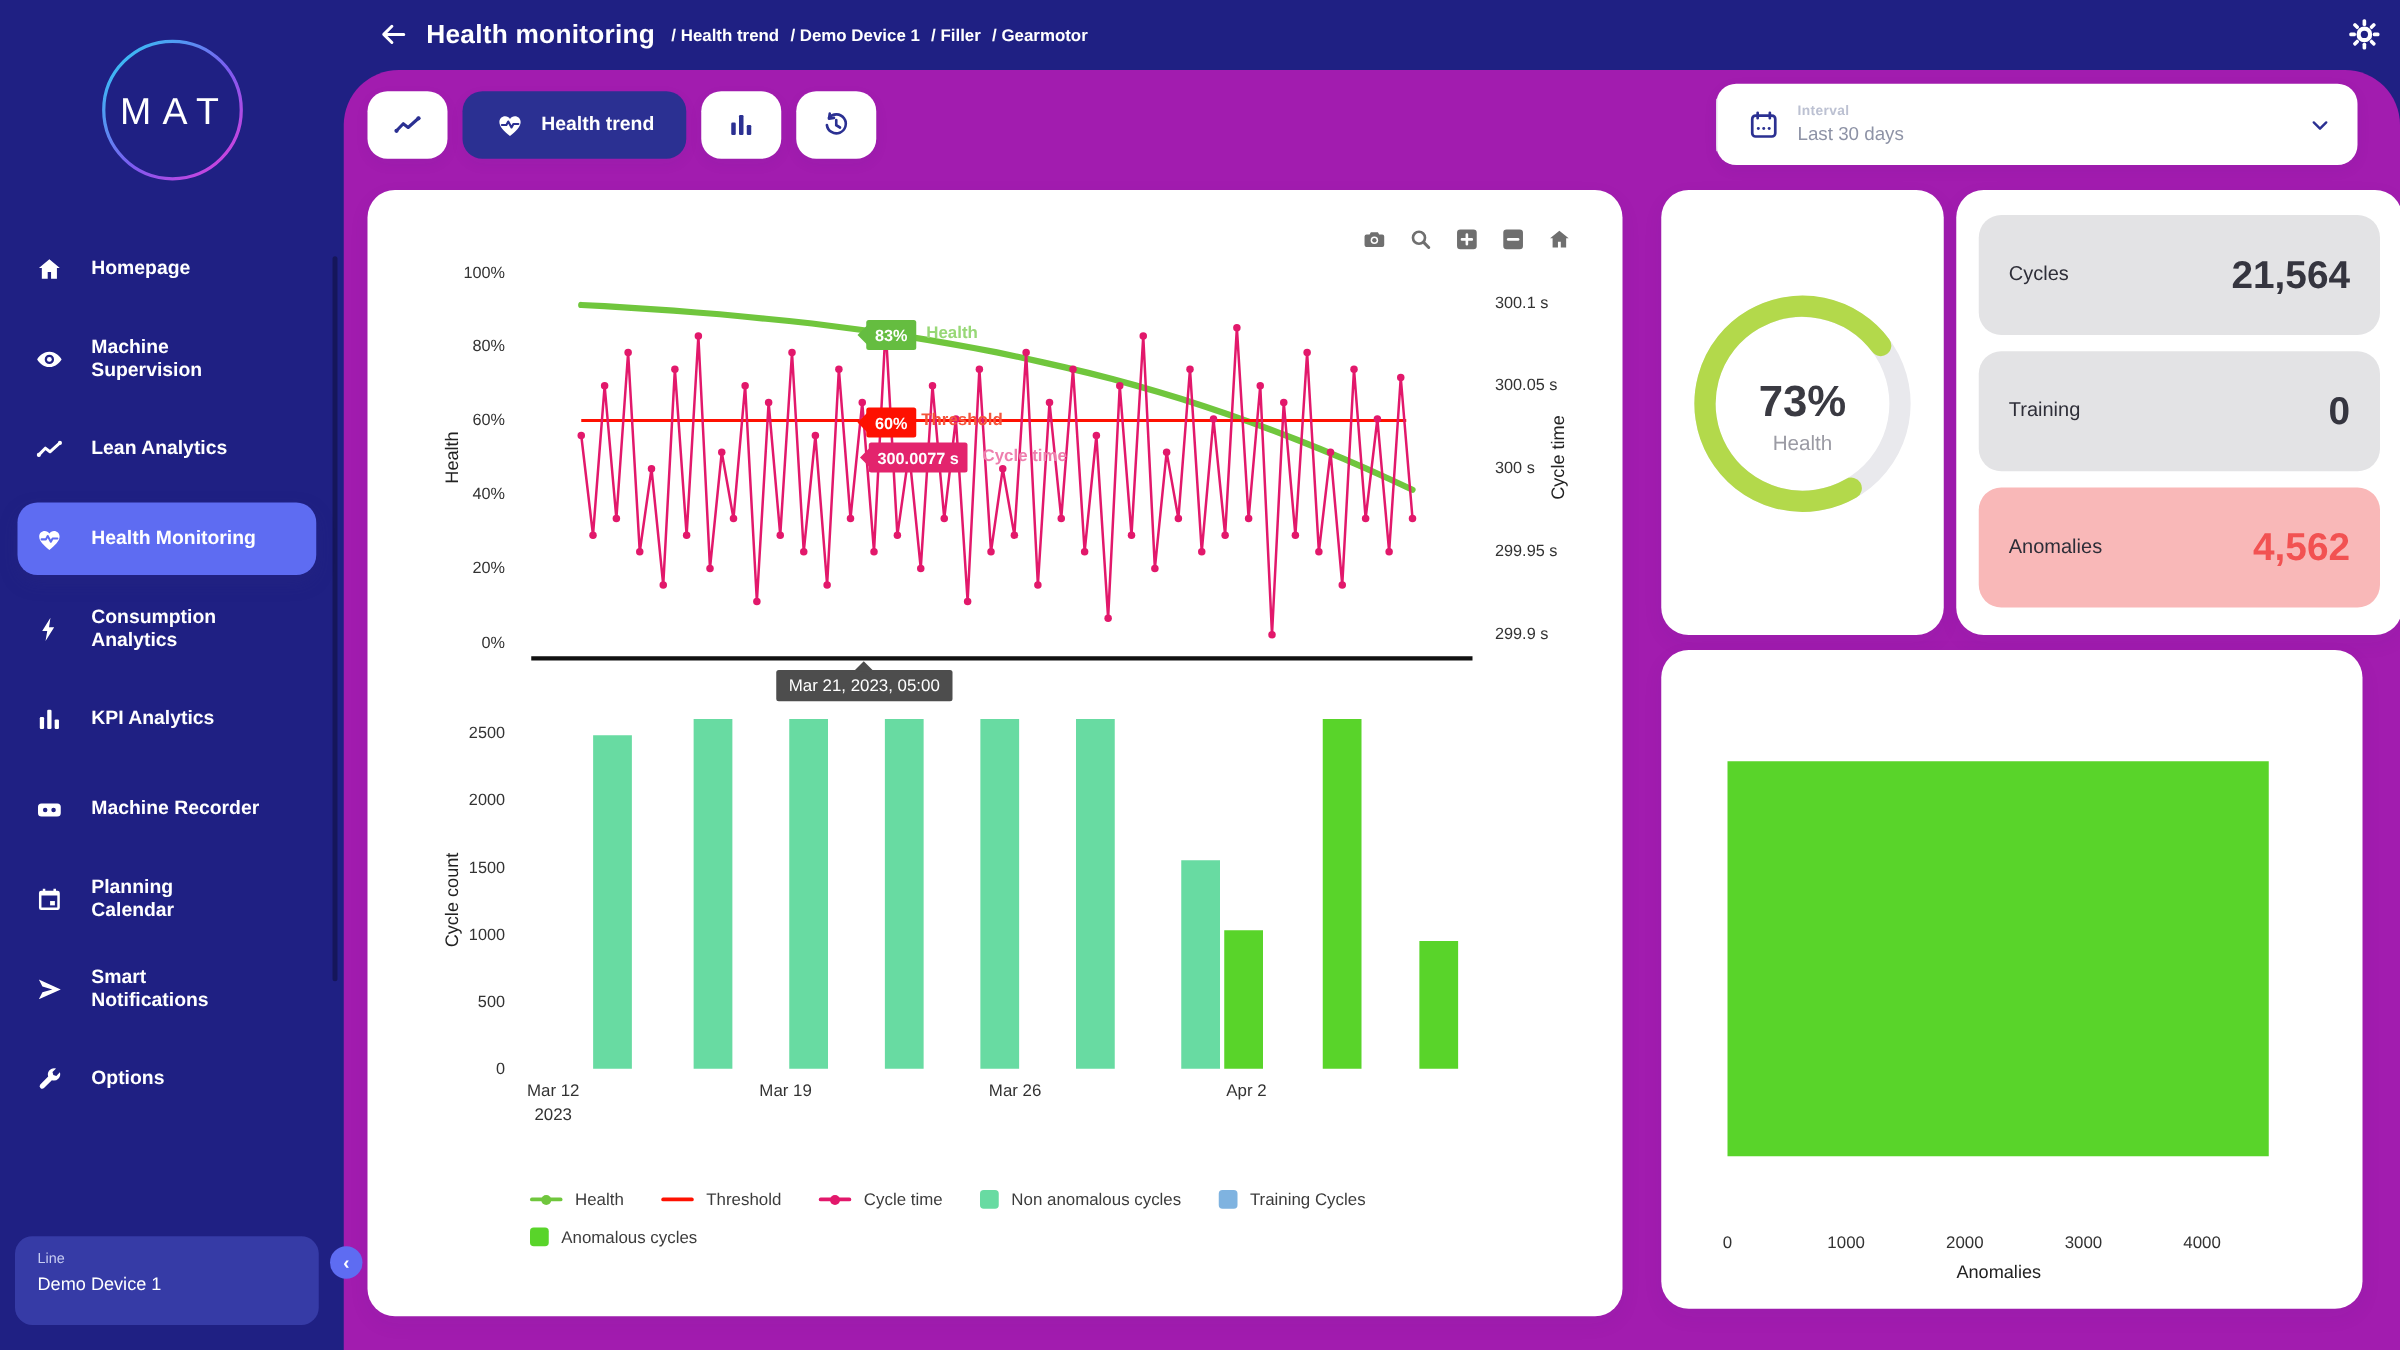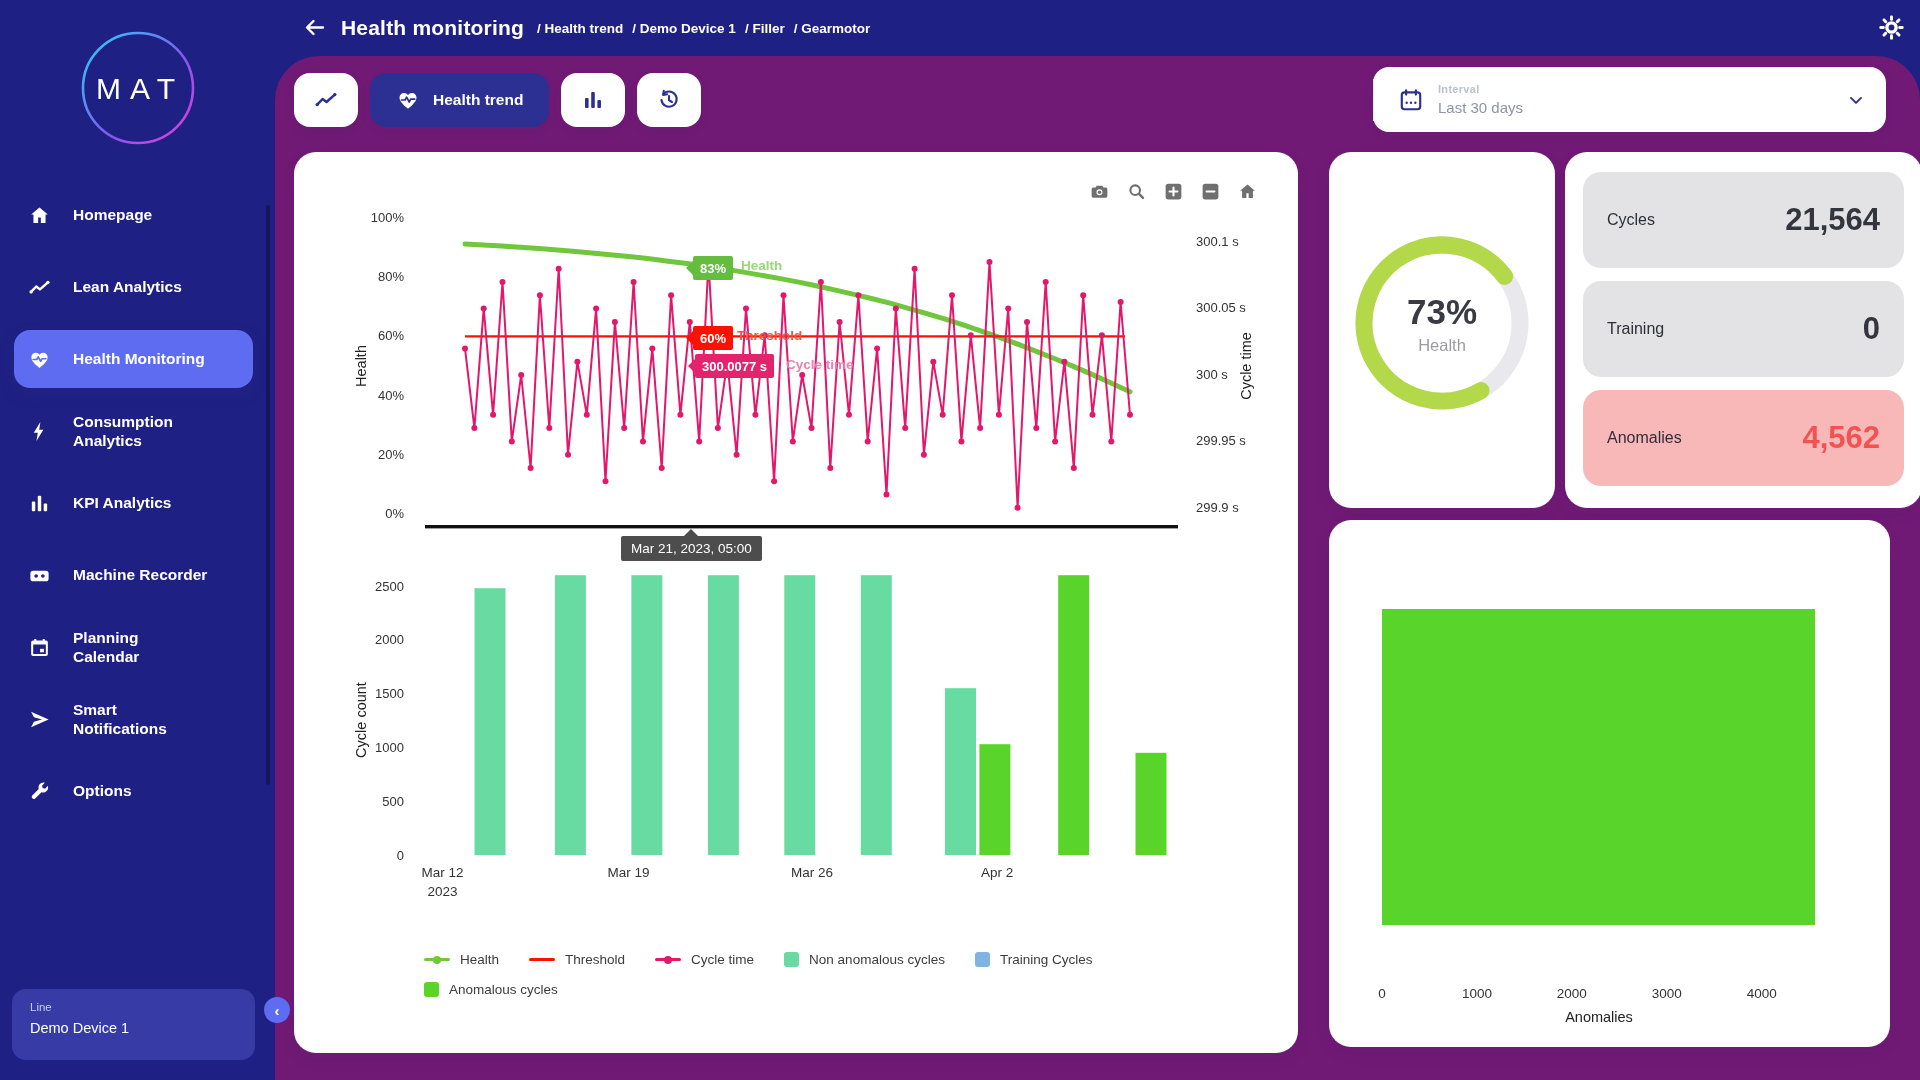--- a/index.html
+++ b/index.html
@@ -25,21 +25,21 @@
   
   .topbar{position:absolute;left:275px;top:0;right:0;height:56px;display:flex;align-items:center;color:#fff}
   .back-btn{margin-left:28px;background:none;border:none;color:#fff;cursor:pointer}
   .back-btn .ic{width:24px;height:24px}
   .page-title{font-size:21px;font-weight:800;margin-left:14px;letter-spacing:.2px}
   .crumbs{display:flex;gap:9px;margin-left:13px;font-size:13.5px;font-weight:700}
   .crumb{cursor:pointer;white-space:nowrap}
   .gear-btn{position:absolute;right:14px;top:13px;background:none;border:none;cursor:pointer;color:#fff}
   .gear-btn .ic{width:29px;height:29px}
   
-  .content{position:absolute;left:275px;top:56px;width:1645px;height:1024px;background:#701a75;border-radius:44px 44px 0 0}
+  .content{position:absolute;left:275px;top:56px;width:1645px;height:1024px;background:#a21caf;border-radius:44px 44px 0 0}
   .card{position:absolute;background:#fff;border-radius:22px;box-shadow:0 6px 18px rgba(30,32,120,.05)}
   .tabs{position:absolute;left:19px;top:17px;display:flex;gap:12px;height:54px}
   .tab{width:64px;height:54px;background:#fff;border:none;border-radius:16px;display:flex;align-items:center;justify-content:center;color:#2b3092;cursor:pointer;box-shadow:0 4px 12px rgba(30,32,120,.05)}
   .tab .ic{width:24px;height:24px}
   .tab.active{width:auto;padding:0 26px;gap:13px;background:#2b3092;color:#fff;font-size:15.5px;font-weight:700;font-family:"Liberation Sans",sans-serif}
   .pickers{position:absolute;left:1098px;top:11px;width:513px;height:65px;background:#fff;border-radius:16px;display:flex;align-items:center;box-shadow:0 4px 12px rgba(30,32,120,.05)}
   .picker{display:flex;align-items:center;gap:14px;padding-left:24px;flex:1;cursor:pointer;height:100%}
   .picker .ic{width:26px;height:26px;color:#2b3092}
   .picker-divider{width:1px;height:42px;background:#e4e4ec}
   .picker-label{font-size:11px;color:#bcc1d2;font-weight:600;letter-spacing:.3px}
@@ -60,21 +60,21 @@
   .x-tooltip::before{content:"";position:absolute;left:50%;top:-7px;transform:translateX(-50%);border-left:8px solid transparent;border-right:8px solid transparent;border-bottom:8px solid #4d4d4d}
   .legend{position:absolute;left:130px;top:800px;display:flex;flex-direction:column;gap:15px;font-size:13.5px;color:#3c3c3c}
   .lrow{display:flex;gap:30px;align-items:center;flex-wrap:nowrap}
   .litem{display:flex;align-items:center;gap:10px;cursor:pointer;white-space:nowrap}
   .sw-line{width:26px;height:3px;border-radius:2px;position:relative}
   .sw-line.dot::after{content:"";position:absolute;left:50%;top:50%;transform:translate(-50%,-50%);width:8px;height:8px;border-radius:50%;background:inherit}
   .sw-sq{width:15px;height:15px;border-radius:3px}
   
   .gauge-card{left:1054px;top:96px;width:226px;height:356px}
   .gauge-svg{position:absolute;inset:0}
-  .gauge-text{position:absolute;left:0;top:140px;width:226px;text-align:center}
+  .gauge-text{position:absolute;left:0;top:150px;width:226px;text-align:center}
   .gauge-value{font-size:35px;font-weight:800;color:#3a3a42}
   .gauge-label{font-size:16.5px;color:#9b9ba4;margin-top:4px}
   .stats-card{left:1290px;top:96px;width:357px;height:356px;padding:20px 18px 22px;display:flex;flex-direction:column;gap:13px}
   .tile{flex:1;border-radius:18px;background:#e3e3e5;display:flex;align-items:center;justify-content:space-between;padding:0 24px}
   .tile.red{background:#f9b8b8}
   .tile-label{font-size:16px;color:#2e2e38}
   .tile-value{font-size:31px;font-weight:800;color:#35353f}
   .tile.red .tile-value{color:#f25252}
   .anomaly-card{left:1054px;top:464px;width:561px;height:527px}
   .anomaly-svg{position:absolute;inset:0}
@@ -95,20 +95,28 @@
       <circle cx="60" cy="60" r="55" fill="none" stroke="url(#ringGrad)" stroke-width="2.6"></circle>
       <text x="62" y="71" text-anchor="middle" font-size="30" letter-spacing="9" fill="#ffffff" font-family="Liberation Sans, sans-serif">MAT</text>
     </svg>
   </div>
   <nav class="nav">
       <div class="nav-item">
         <svg class="ic " viewBox="0 0 24 24">
           <path d="m12 3.6 8.7 7.3h-2.4v8.9h-4.9v-5.6h-2.8v5.6H5.7v-8.9H3.3Z" fill="currentColor"></path>
         </svg>
         <span class="nav-label">Homepage</span>
+      </div>
+      <div class="nav-item">
+        <svg class="ic " viewBox="0 0 24 24">
+          <path fill-rule="evenodd" fill="currentColor" d="M12 5.6C6.8 5.6 3 9.8 1.8 12 3 14.2 6.8 18.4 12 18.4S21 14.2 22.2 12C21 9.8 17.2 5.6 12 5.6Zm0 10.3A3.9 3.9 0 1 1 12 8.1a3.9 3.9 0 0 1 0 7.8Z"></path>
+          <circle cx="12" cy="12" r="2" fill="currentColor"></circle>
+        </svg>
+        <span class="nav-label">Machine
+Supervision</span>
       </div>
       <div class="nav-item">
         <svg class="ic " viewBox="0 0 24 24">
           <path d="M3.2 16.6 8.6 11l3.9 3L20.8 6.6" stroke="currentColor" stroke-width="2.5" fill="none" stroke-linecap="round" stroke-linejoin="round"></path>
           <circle cx="3.2" cy="16.6" r="1.7" fill="currentColor"></circle>
           <circle cx="20.8" cy="6.6" r="1.7" fill="currentColor"></circle>
         </svg>
         <span class="nav-label">Lean Analytics</span>
       </div>
       <div class="nav-item active">

